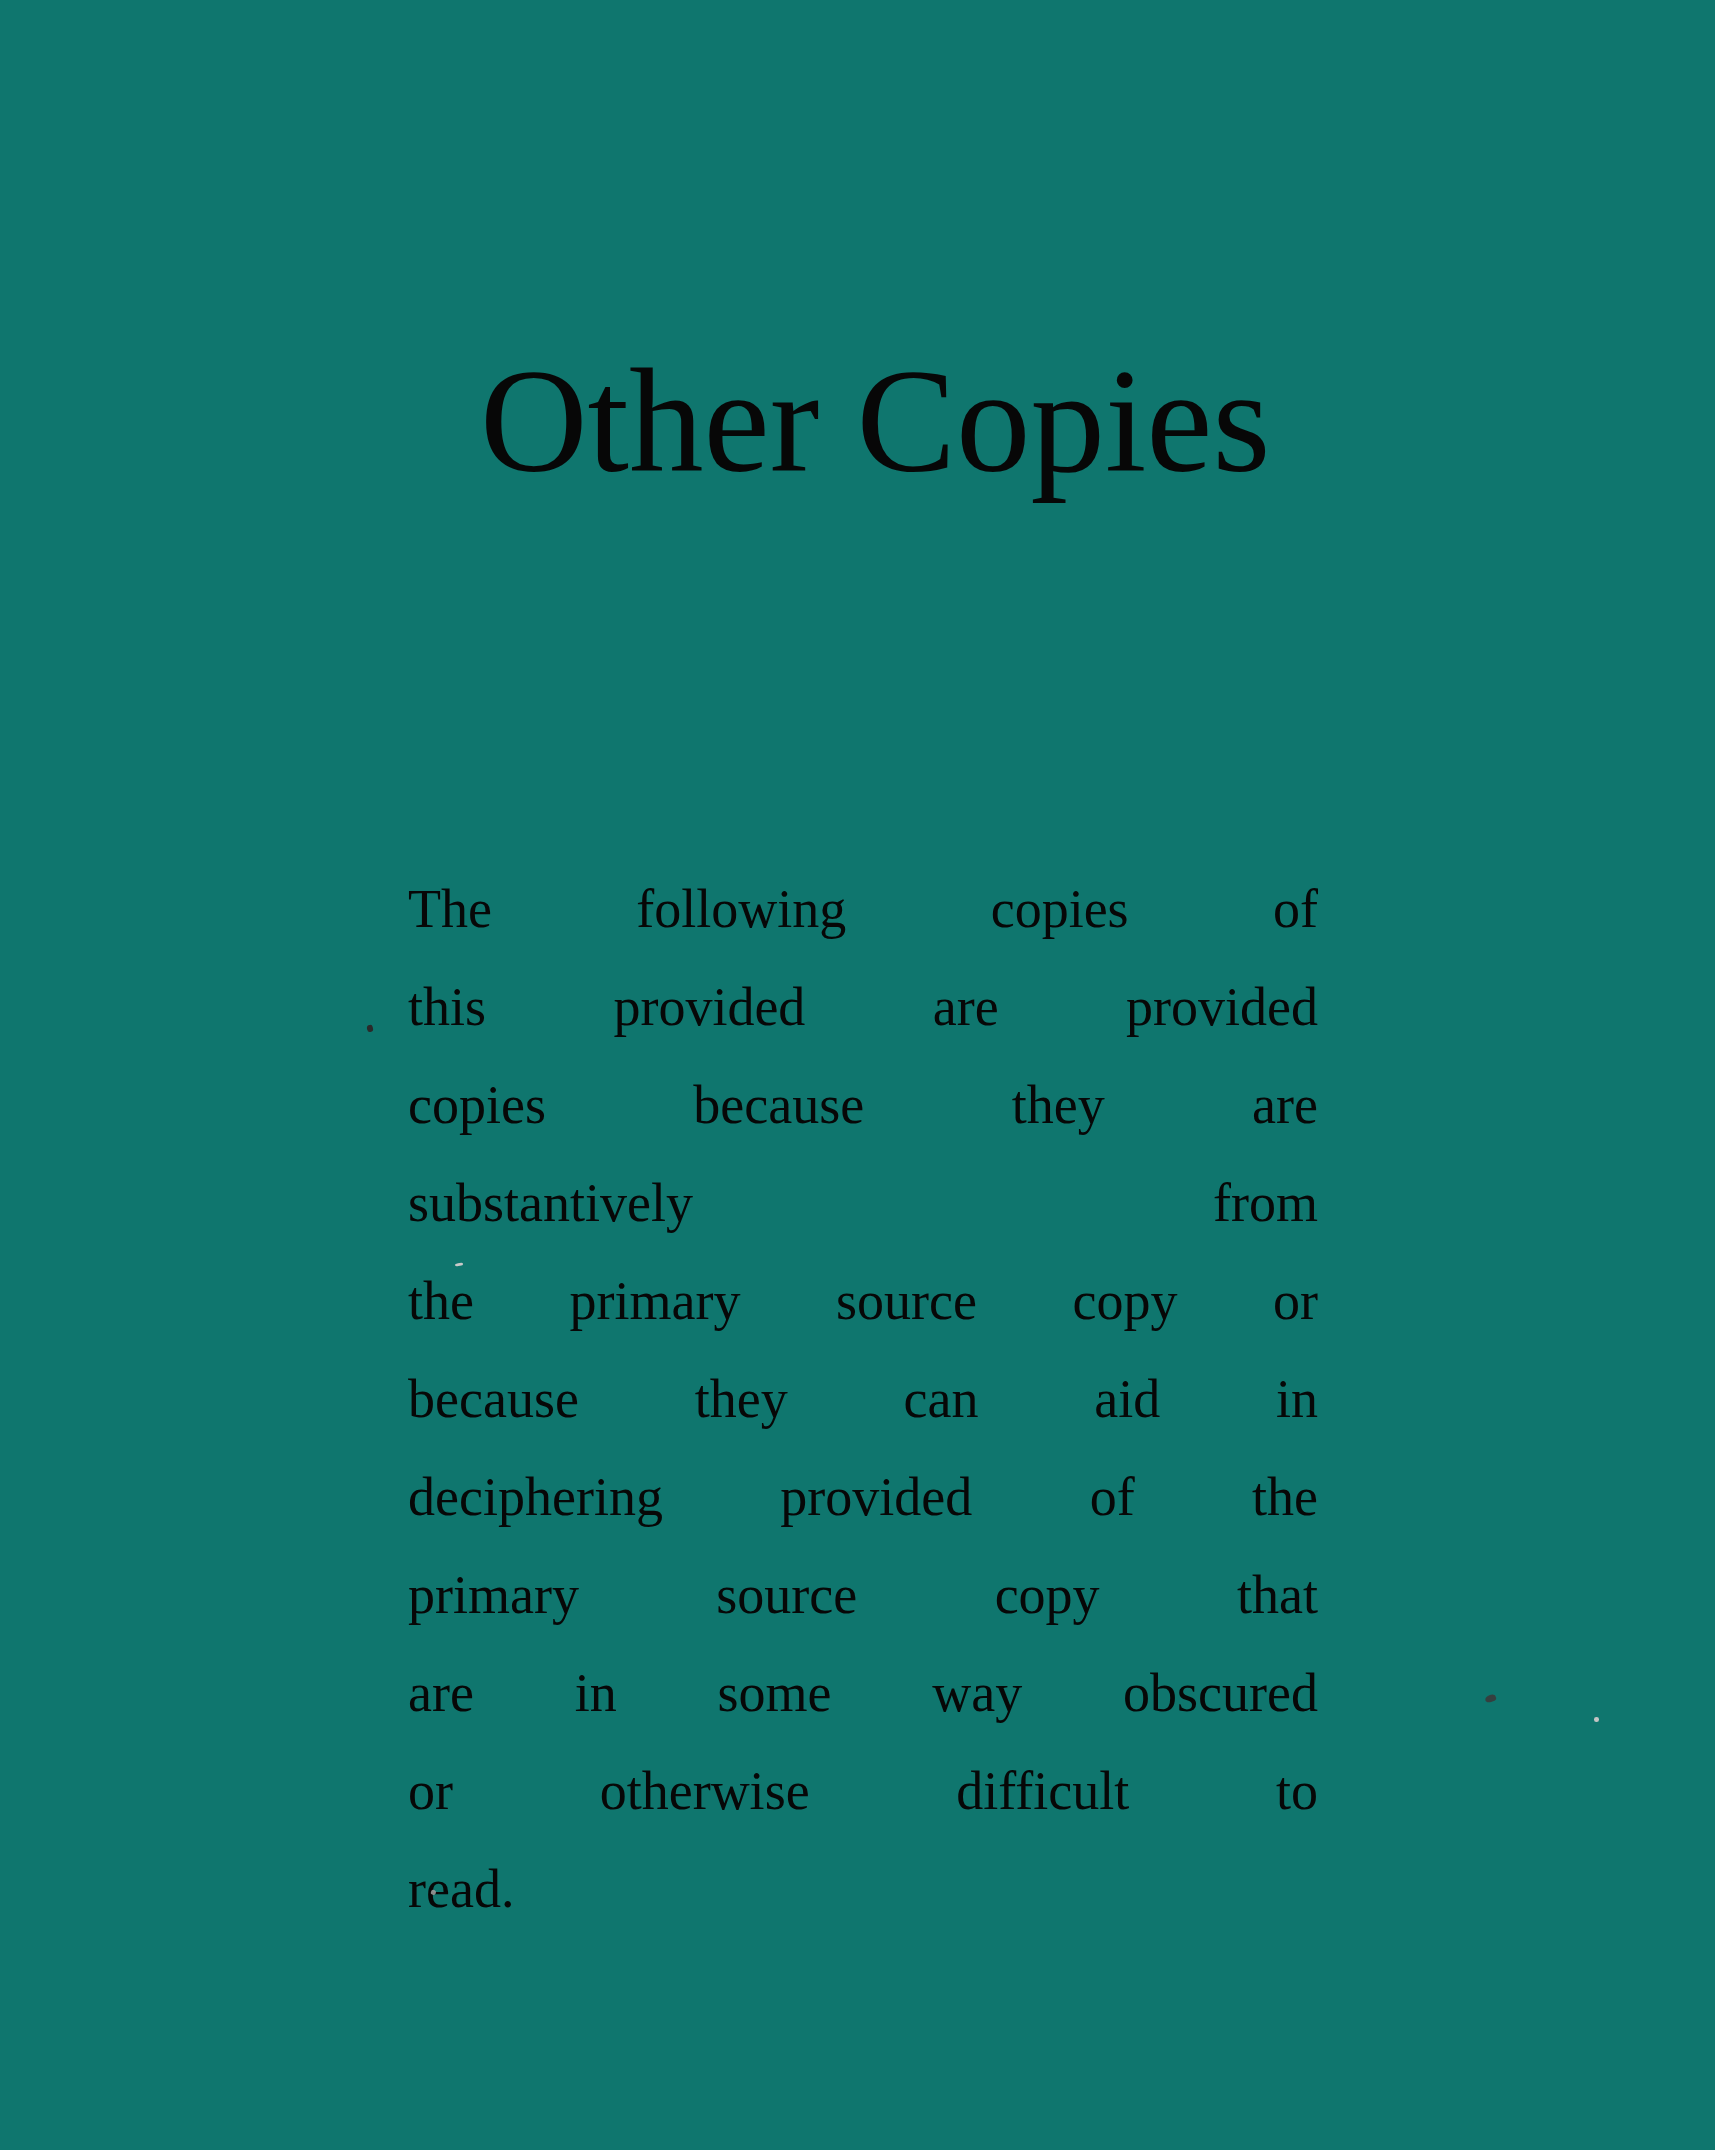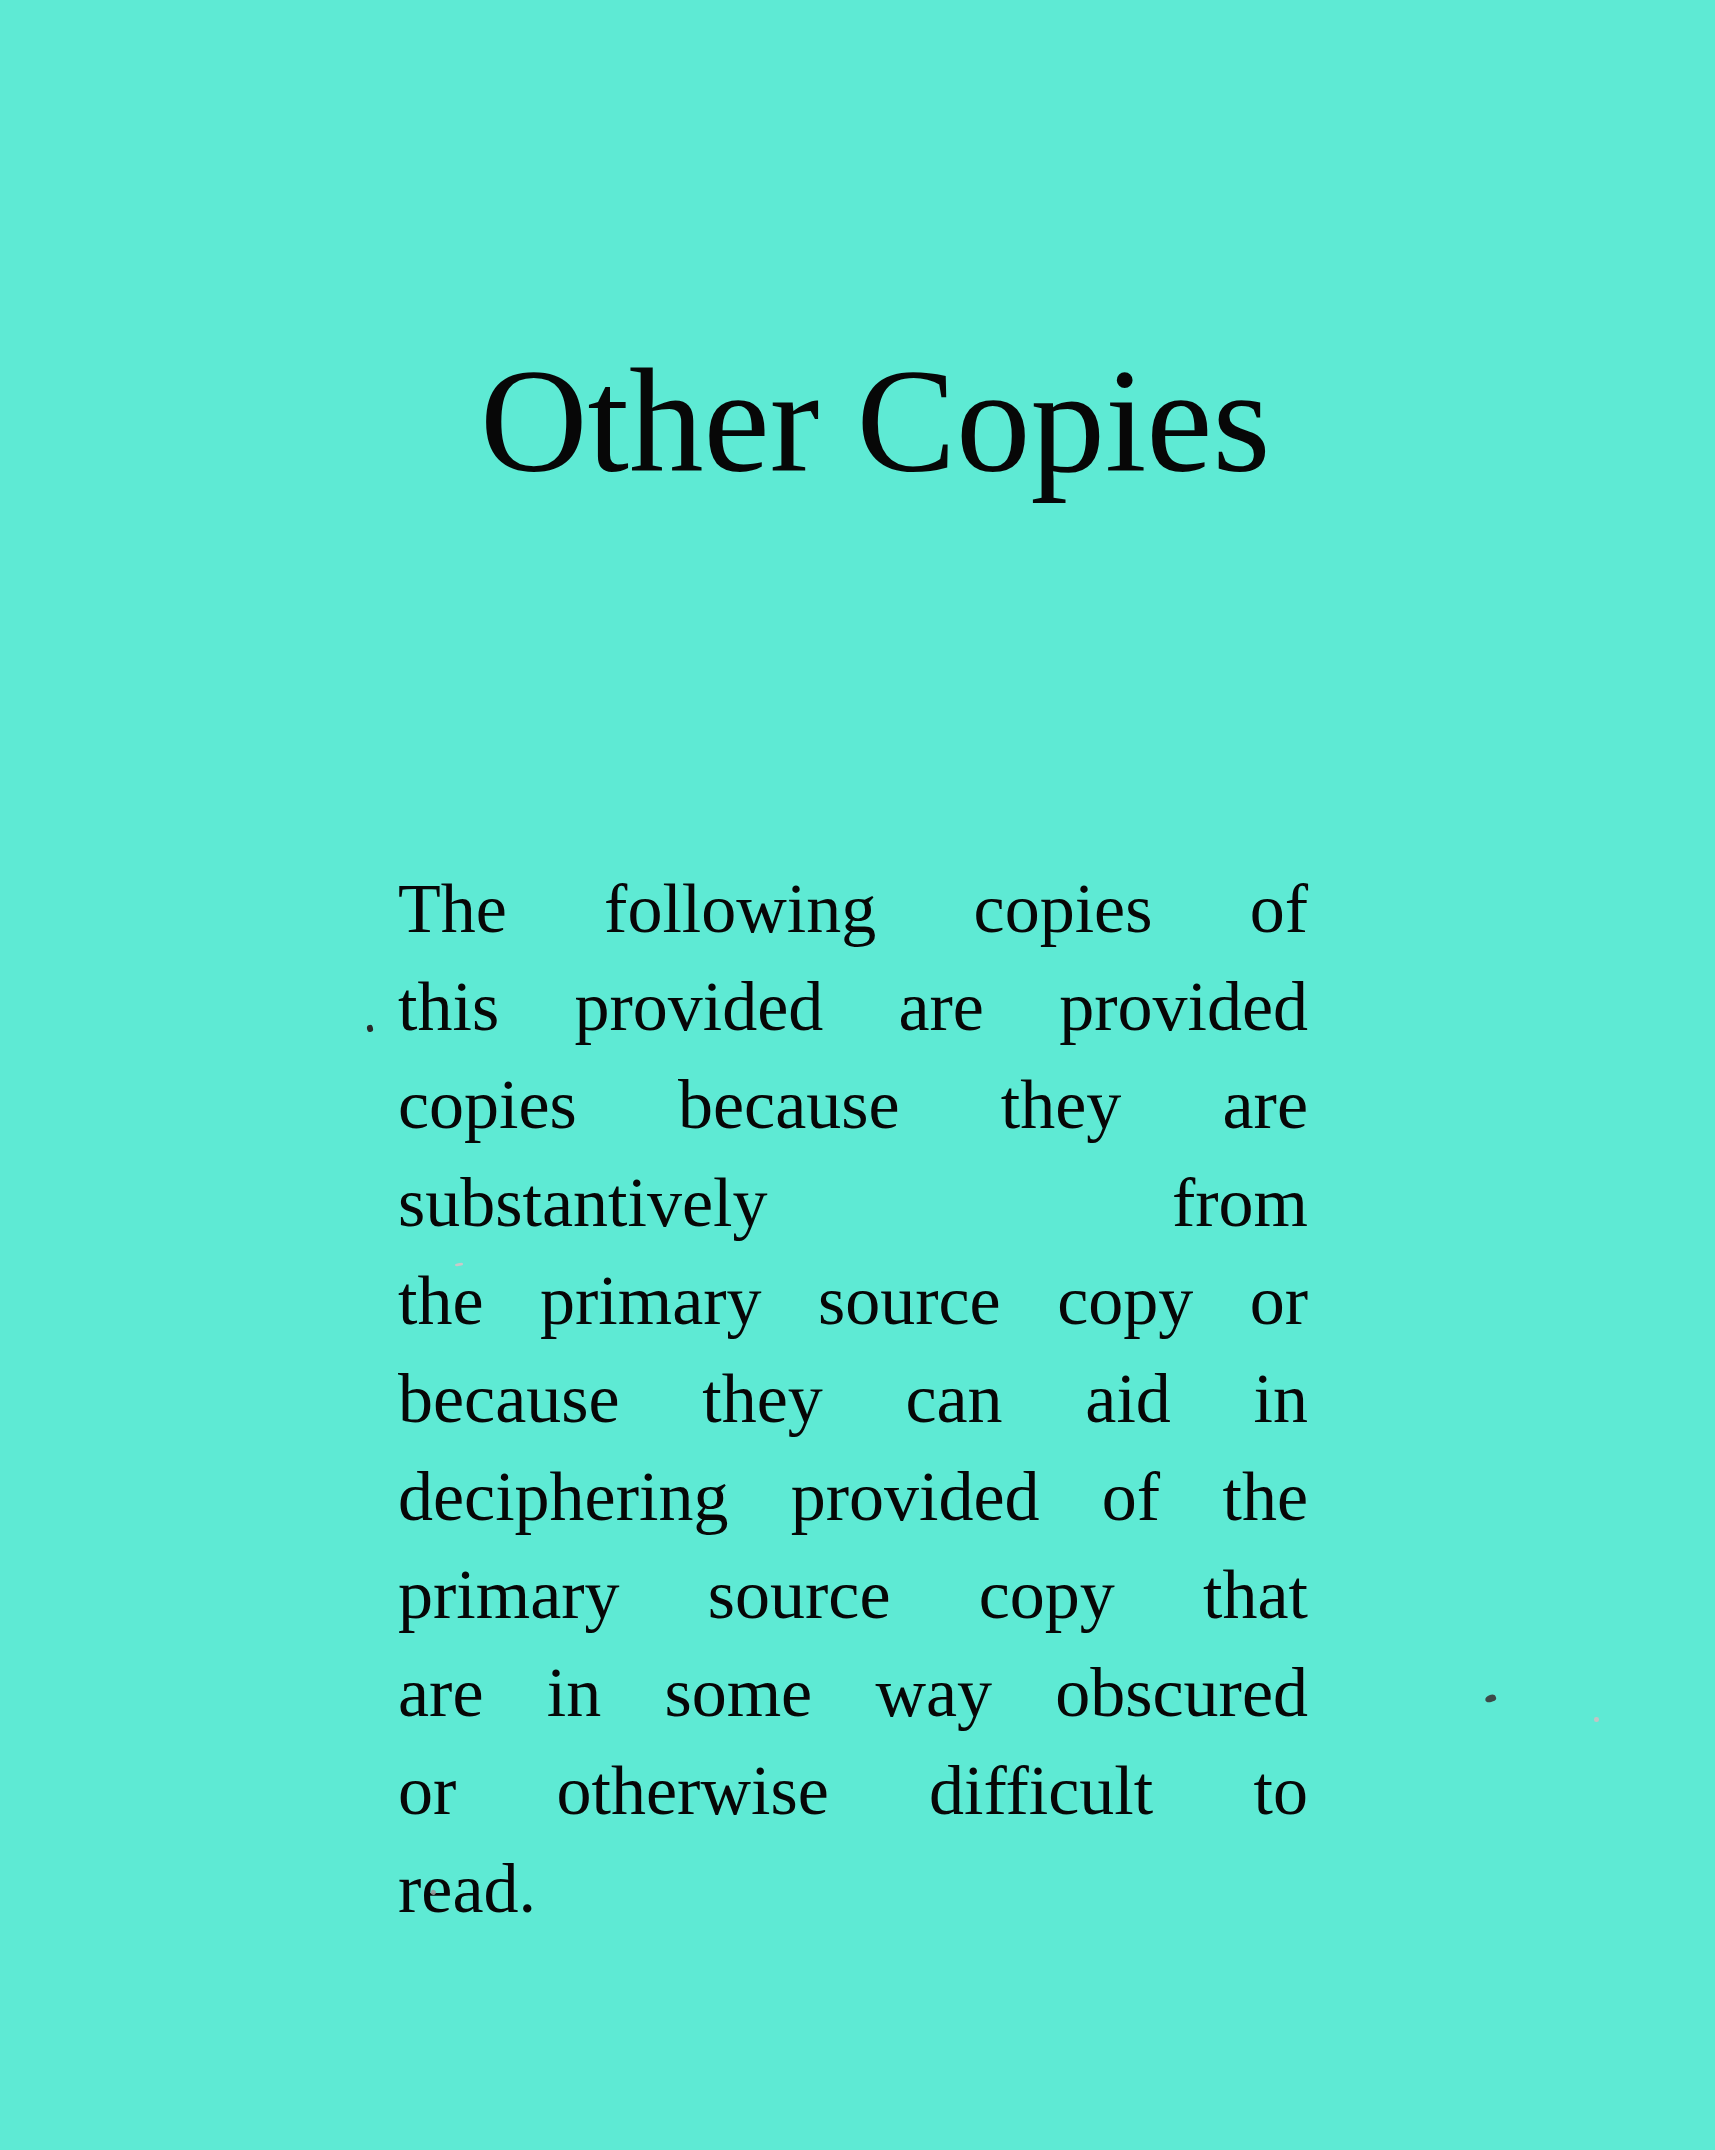--- a/index.html
+++ b/index.html
@@ -1,41 +1,41 @@
 <!DOCTYPE html>
 <html style="font-size:10.8px"><head>
 <meta charset="utf-8">
 <style>
   html,body{margin:0;padding:0;background:#ffffff;}
   .page{
     position:relative;
     width:1715px;
     height:2151px;
-    background:#5eead4;
+    background:#0f766e;
     overflow:hidden;
     font-family:"Liberation Serif", serif;
     color:#0a0a0a;
   }
   .title{
     position:absolute;
     left:480px;
     top:346px;
     margin:0;
     font-size:149px;
     font-weight:400;
     line-height:149px;
     white-space:nowrap;
     color:#070707;
   }
   .body-text{
     position:absolute;
-    left:398px;
+    left:408px;
     top:860px;
     width:910px;
-    font-size:70px;
+    font-size:54px;
     color:#070707;
   }
   .line{
     display:flex;
     justify-content:space-between;
     height:98px;
     line-height:98px;
     white-space:nowrap;
   }
   .line.last{

